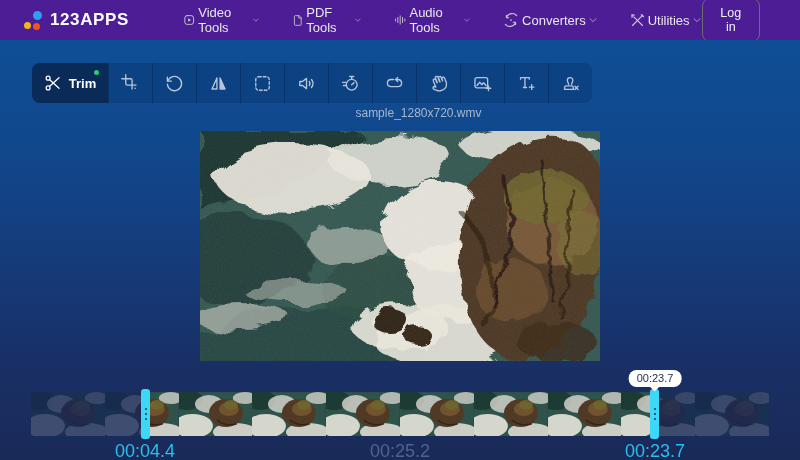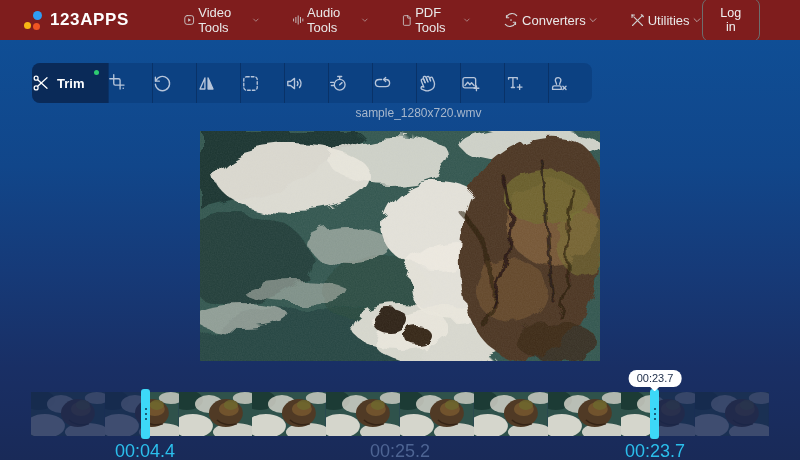--- a/index.html
+++ b/index.html
@@ -1,21 +1,21 @@
 <!DOCTYPE html>
 <html><head>
 <meta charset="utf-8">
 <style>
   * { margin:0; padding:0; box-sizing:border-box; }
   html,body { width:800px; height:460px; overflow:hidden; background:#0a0a0a; }
   body { font-family:"Liberation Sans", sans-serif; }
   .app { position:relative; width:800px; height:460px; }
 
   
-  .navbar { position:relative; height:40px; background:#7f1d1d; display:flex; align-items:center; padding:0 16px; }
+  .navbar { position:relative; height:40px; background:#4c1d95; display:flex; align-items:center; padding:0 16px; }
   .logo { display:flex; align-items:center; gap:7px; margin-left:8px; cursor:pointer; }
   .logo-dots { position:relative; width:19px; height:19px; }
   .logo-dots i { position:absolute; border-radius:50%; }
   .dot-blue   { width:9px; height:9px; background:#2f9df4; right:1px; top:0; }
   .dot-yellow { width:7px; height:7px; background:#f7b614; left:0;  bottom:1px; }
   .dot-red    { width:7px; height:7px; background:#f05423; left:9px; bottom:0; }
   .logo-text { color:#fff; font-size:17px; font-weight:bold; letter-spacing:.6px; }
   .nav-items { display:flex; align-items:center; gap:32px; margin-left:54px; }
   .nav-item { display:flex; align-items:center; gap:3px; color:#e9e9e9; font-size:13px; cursor:pointer; }
   .nav-item svg { stroke:#cfcfcf; }
@@ -23,21 +23,21 @@
   .login-btn { margin-left:auto; margin-right:24px; color:#f2f2f2; font-size:12.5px;
     border:1px solid #6d6d6d; border-radius:8px; padding:7px 13px; background:transparent; cursor:pointer; }
 
   
   .stage { position:relative; width:800px; height:420px;
     background:linear-gradient(180deg,#0f4e95 0%, #11468a 30%, #163a78 55%, #192f65 78%, #192a58 100%); }
 
   
   .tool-strip { position:absolute; left:32px; top:23px; height:40px; display:flex;
     background:#0c4182; border-radius:8px; overflow:hidden; }
-  .tool-btn { width:44px; height:40px; display:flex; align-items:center; 
+  .tool-btn { width:44px; height:40px; display:flex; align-items:center; justify-content:center;
     cursor:pointer; border-left:1px solid rgba(6,34,74,.45); background:transparent; border-top:none; border-bottom:none; border-right:none; }
   .tool-btn svg { stroke:#b7c5da; }
   .trim-btn { width:76px; border-left:none; background:#0a2a58; gap:7px; position:relative; }
   .trim-btn svg { stroke:#ffffff; }
   .trim-label { color:#fff; font-size:13px; font-weight:bold; }
   .trim-dot { position:absolute; top:7px; right:9px; width:5px; height:5px; border-radius:50%; background:#2ecc71; }
   .toolbar-right { position:absolute; right:30px; top:23px; height:40px; display:flex; align-items:center; gap:16px; }
   .reset-btn { display:flex; align-items:center; gap:7px; background:none; border:none; cursor:pointer;
     color:#dde6f2; font-size:13px; font-family:"Liberation Sans",sans-serif; }
   .reset-btn svg { stroke:#dde6f2; }
@@ -100,34 +100,34 @@
         <svg class="ic" width="16" height="16" viewBox="0 0 24 24">
             <rect x="3.5" y="3.5" width="17" height="17" rx="4.5"></rect>
             <path d="M10 8.5l5.5 3.5L10 15.5z" fill="#cfcfcf" stroke="none"></path>
           </svg>
         <span>Video Tools</span>
         <svg class="ic chev" width="10" height="10" viewBox="0 0 24 24">
             <path d="M5 9l7 7 7-7"></path>
           </svg>
       </div>
       <div class="nav-item">
-        <svg class="ic" width="16" height="16" viewBox="0 0 24 24">
-            <path d="M3 10v4M7.5 7v10M12 4v16M16.5 7v10M21 10v4"></path>
-          </svg>
-        <span>Audio Tools</span>
-        <svg class="ic chev" width="10" height="10" viewBox="0 0 24 24">
-            <path d="M5 9l7 7 7-7"></path>
-          </svg>
-      </div>
-      <div class="nav-item">
         <svg class="ic" width="15" height="15" viewBox="0 0 24 24">
             <path d="M14 2H7a2 2 0 0 0-2 2v16a2 2 0 0 0 2 2h10a2 2 0 0 0 2-2V7z"></path>
             <path d="M14 2v5h5"></path>
           </svg>
         <span>PDF Tools</span>
+        <svg class="ic chev" width="10" height="10" viewBox="0 0 24 24">
+            <path d="M5 9l7 7 7-7"></path>
+          </svg>
+      </div>
+      <div class="nav-item">
+        <svg class="ic" width="16" height="16" viewBox="0 0 24 24">
+            <path d="M3 10v4M7.5 7v10M12 4v16M16.5 7v10M21 10v4"></path>
+          </svg>
+        <span>Audio Tools</span>
         <svg class="ic chev" width="10" height="10" viewBox="0 0 24 24">
             <path d="M5 9l7 7 7-7"></path>
           </svg>
       </div>
       <div class="nav-item">
         <svg class="ic" width="16" height="16" viewBox="0 0 24 24">
             <path d="M20.5 5.5a9 9 0 0 0-14.9 1.8"></path>
             <path d="M5.2 5.2v3.4h3.4"></path>
             <path d="M3.5 18.5a9 9 0 0 0 14.9-1.8"></path>
             <path d="M18.8 18.8v-3.4h-3.4"></path>

